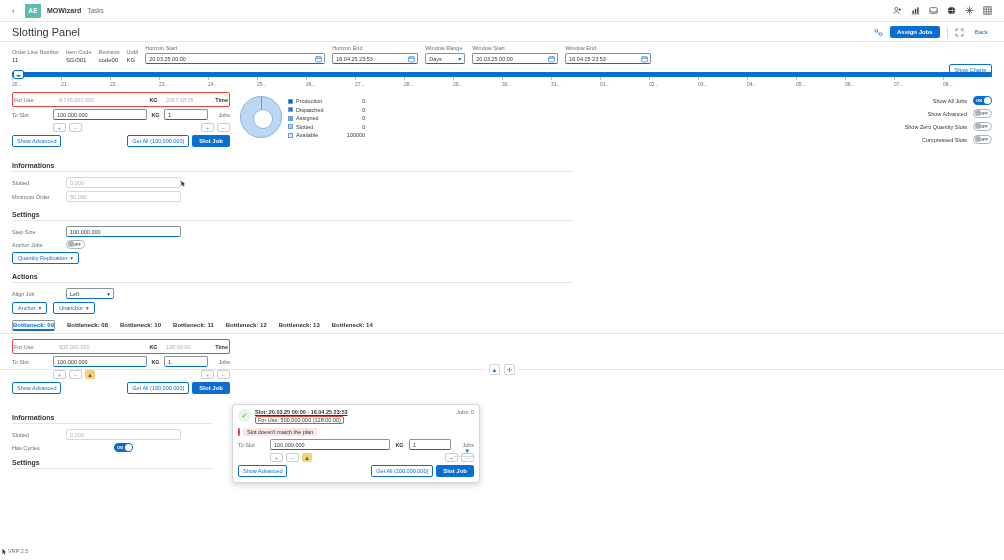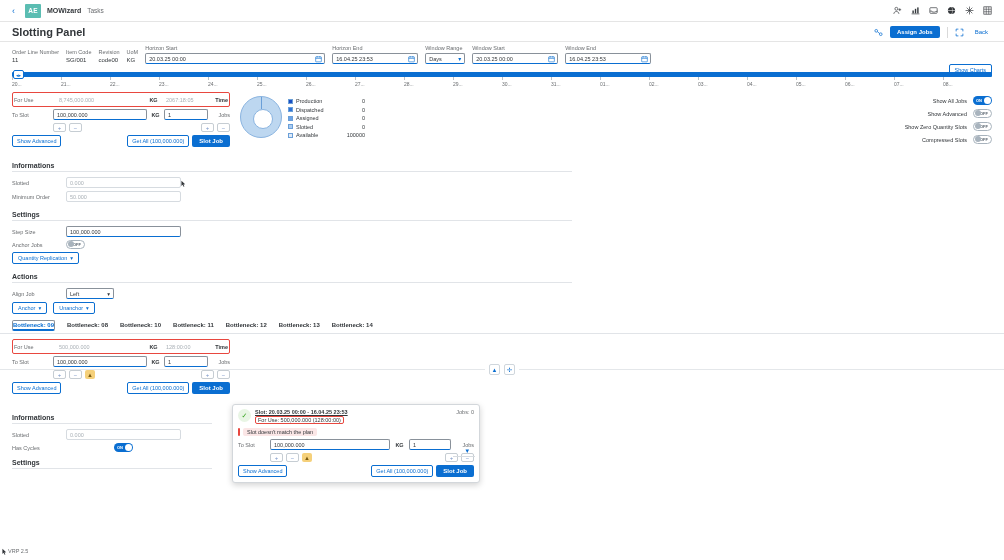--- a/index.html
+++ b/index.html
@@ -26,21 +26,21 @@
   }
   .app-title{font-size:7px;font-weight:bold;color:#32363a;}
   .app-sub{font-size:6.5px;color:#6a6d70;}
   .shell-spacer{flex:1;}
   .shell-icons{display:flex;align-items:center;gap:9px;padding-right:4px;}
   .shell-icons .ic{width:9px;height:9px;color:#32363a;display:block;}
   
   .page-head{
     display:flex;align-items:center;padding:4px 12px 3px 12px;
   }
-  .page-title{font-size:11px;font-weight:bold;color:#32363a;}
+  .page-title{font-size:11px;font-weight:normal;color:#32363a;}
   .page-head-spacer{flex:1;}
   .page-head-actions{display:flex;align-items:center;gap:7px;}
   .icon-btn{color:#0a6ed1;width:9px;height:9px;cursor:pointer;display:block;}
   .btn-primary{
     background:#0a6ed1;color:#fff;border:none;border-radius:2px;
     font-size:6px;padding:3px 7px;font-family:inherit;cursor:pointer;font-weight:bold;
   }
   .divider-v{width:1px;height:11px;background:#d9d9d9;}
   .btn-link{
     background:none;border:none;color:#0a6ed1;font-size:6px;

